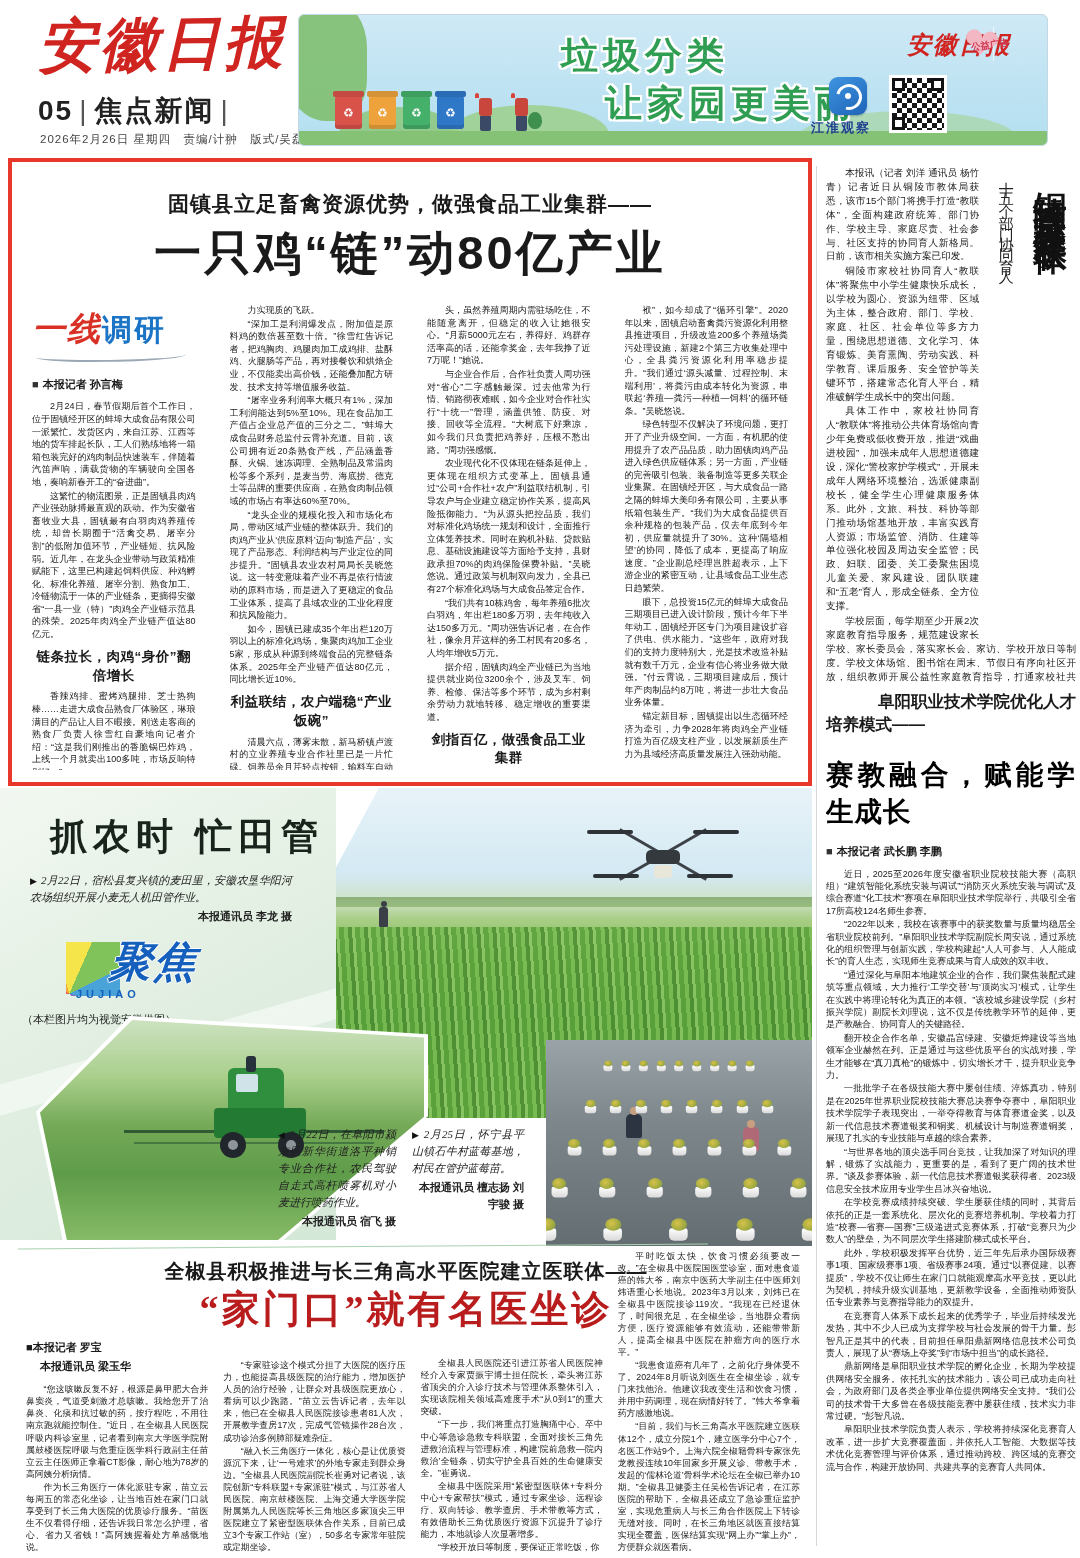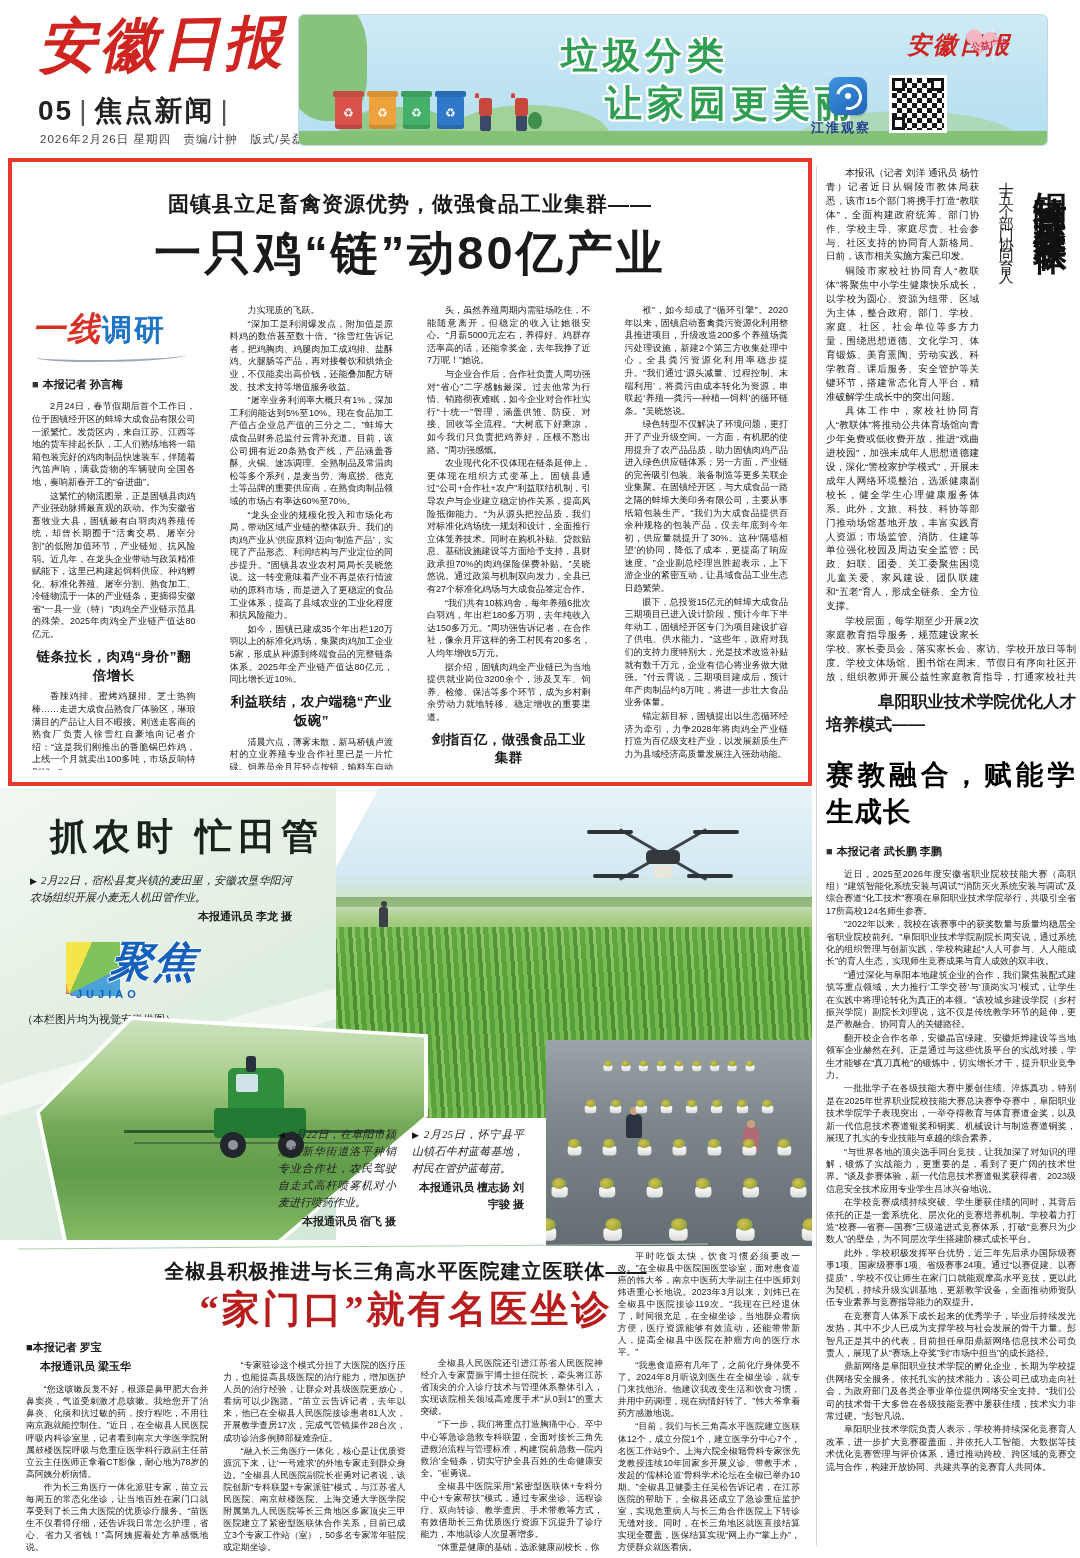--- a/index.html
+++ b/index.html
@@ -459,21 +459,21 @@
         </div>
     </div>
     <div class="medcol">
         <p class="body-p">“专家驻诊这个模式分担了大医院的医疗压力，也能提高县级医院的治疗能力，增加医护人员的治疗经验，让群众对县级医院更放心，看病可以少跑路。”苗立云告诉记者，去年以来，他已在全椒县人民医院接诊患者81人次，开展教学查房17次，完成气管镜操作28台次，成功诊治多例肺部疑难杂症。</p>
         <p class="body-p">“融入长三角医疗一体化，核心是让优质资源沉下来，让‘一号难求’的外地专家走到群众身边。”全椒县人民医院副院长崔勇对记者说，该院创新“专科联盟+专家派驻”模式，与江苏省人民医院、南京鼓楼医院、上海交通大学医学院附属第九人民医院等长三角地区多家顶尖三甲医院建立了紧密型医联体合作关系，目前已成立3个专家工作站（室），50多名专家常年驻院或定期坐诊。</p>
       </div>
     <div class="medcol">
         <p class="body-p">全椒县人民医院还引进江苏省人民医院神经介入专家贾振宇博士担任院长，牵头将江苏省顶尖的介入诊疗技术与管理体系整体引入，实现该院相关领域高难度手术“从0到1”的重大突破。</p>
         <p class="body-p">“下一步，我们将重点打造胸痛中心、卒中中心等急诊急救专科联盟，全面对接长三角先进救治流程与管理标准，构建‘院前急救—院内救治’全链条，切实守护全县百姓的生命健康安全。”崔勇说。</p>
         <p class="body-p">全椒县中医院采用“紧密型医联体+专科分中心+专家帮扶”模式，通过专家坐诊、远程诊疗、双向转诊、教学查房、手术带教等方式，有效借助长三角优质医疗资源下沉提升了诊疗能力，本地就诊人次显著增多。</p>
-        <p class="body-p">“体重是健康的基础，选派健康副校长，你</p>
+        <p class="body-p">“学校开放日等制度，要保证正常吃饭，你</p>
       </div>
     <div class="medcol">
         <p class="body-p">平时吃饭太快，饮食习惯必须要改一改。”在全椒县中医院国医堂诊室，面对患食道癌的韩大爷，南京中医药大学副主任中医师刘炜语重心长地说。2023年3月以来，刘炜已在全椒县中医院接诊119次。“我现在已经退休了，时间很充足，在全椒坐诊，当地群众看病方便，医疗资源能够有效流动，还能带带新人，提高全椒县中医院在肿瘤方向的医疗水平。”</p>
         <p class="body-p">“我患食道癌有几年了，之前化疗身体受不了。2024年8月听说刘医生在全椒坐诊，就专门来找他治。他建议我改变生活和饮食习惯，并用中药调理，现在病情好转了。”韩大爷拿着药方感激地说。</p>
         <p class="body-p">“目前，我们与长三角高水平医院建立医联体12个，成立分院1个，建立医学分中心7个，名医工作站9个。上海六院全椒籍骨科专家张先龙教授连续10年回家乡开展义诊、带教手术，发起的‘儒林论道’骨科学术论坛在全椒已举办10期。”全椒县卫健委主任吴松告诉记者，在江苏医院的帮助下，全椒县还成立了急诊重症监护室，实现危重病人与长三角合作医院上下转诊无缝对接。同时，在长三角地区就医直接结算实现全覆盖，医保结算实现“网上办”“掌上办”，方便群众就医看病。</p>
       </div>
   </div>
 
 </div>
 

